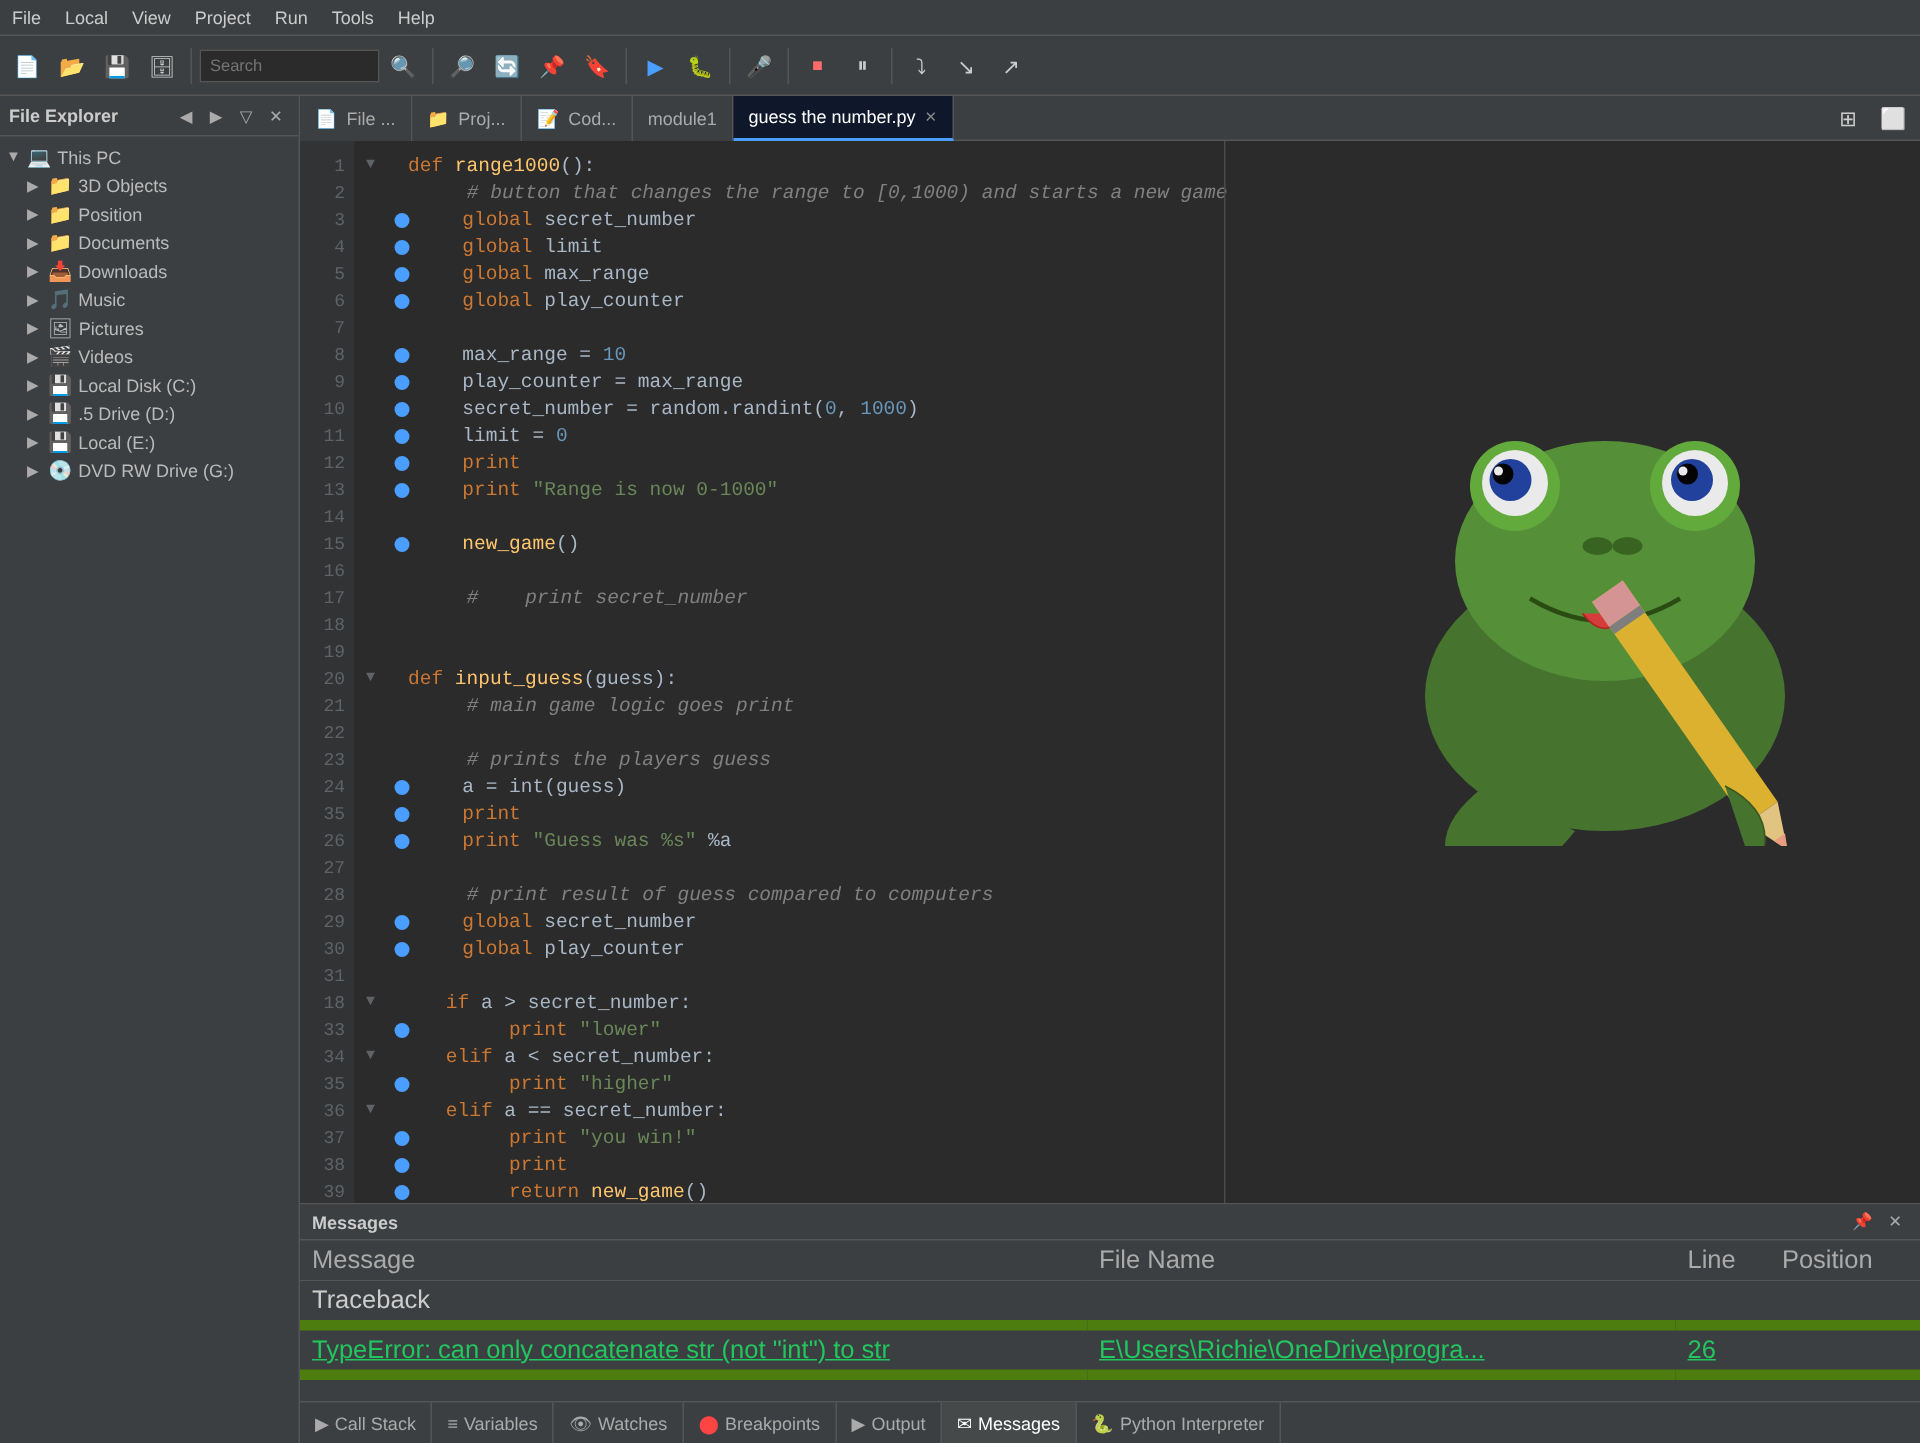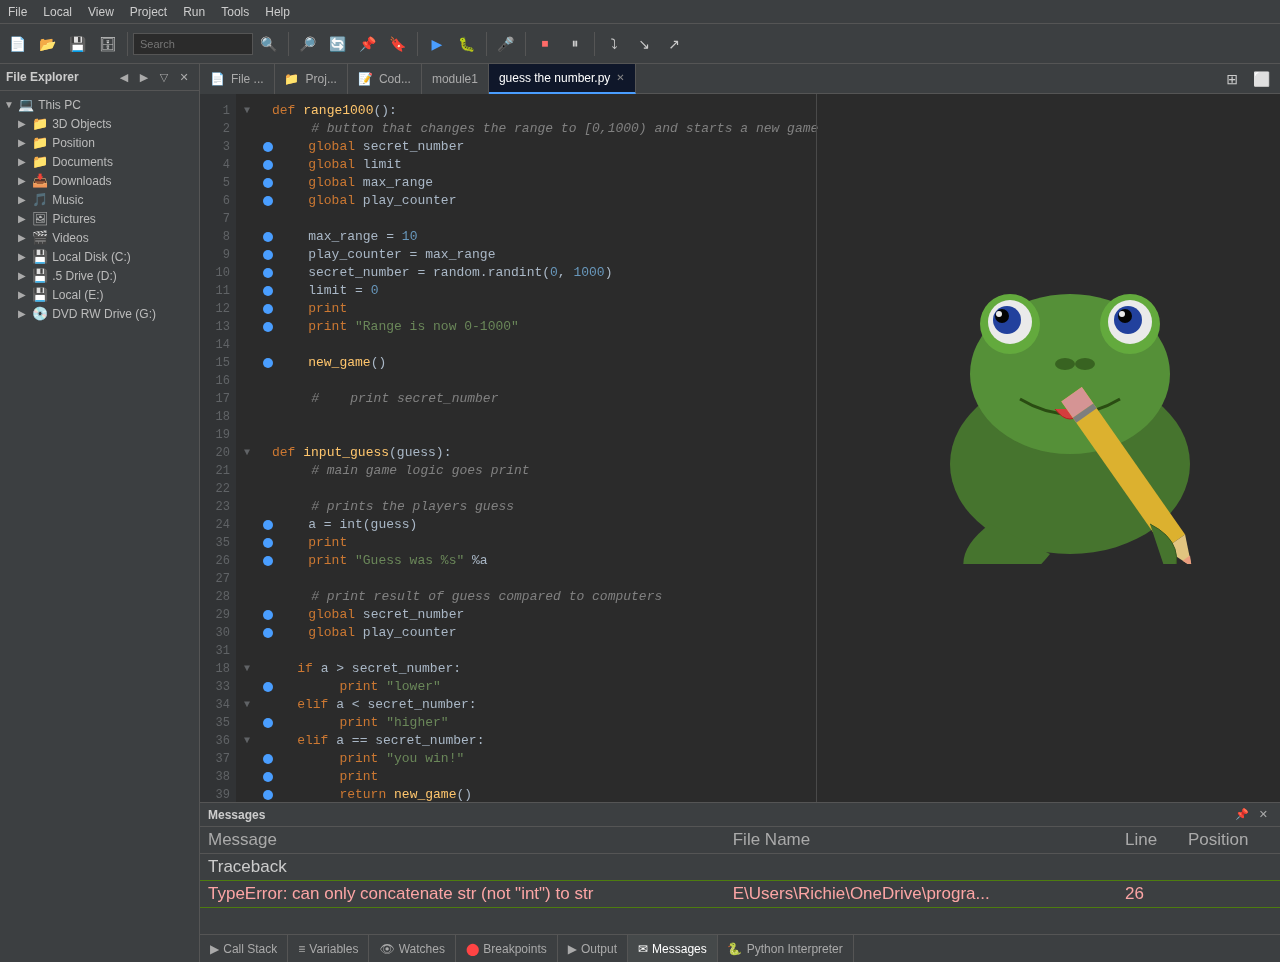--- a/index.html
+++ b/index.html
@@ -66,22 +66,22 @@
     #bottom-panel { height: 160px; border-top: 1px solid #555; background: #3c3f41; display: flex; flex-direction: column; }
     #bottom-panel-header { display: flex; align-items: center; padding: 2px 8px; background: #3c3f41; border-bottom: 1px solid #555; height: 24px; }
     #messages-title { font-size: 12px; color: #ccc; font-weight: bold; flex: 1; }
     #bottom-panel-actions { display: flex; gap: 2px; }
     .bp-act-btn { background: transparent; border: none; color: #aaa; cursor: pointer; font-size: 11px; padding: 2px 4px; }
 
     
     #messages-table { flex: 1; overflow-y: auto; }
     table { width: 100%; border-collapse: collapse; font-size: 17px; }
     th { background: #3c3f41; color: #aaa; padding: 3px 8px; text-align: left; border-bottom: 1px solid #555; font-weight: normal; position: sticky; top: 0; }
-    td { padding: 3px 8px; color: #bbb; border-bottom: 1px solid #4d7c0f; vertical-align: top; }
-    .err-row td { color: #fca5a5; }
+    td { padding: 3px 8px; color: #bbb; border-bottom: 7px solid #4d7c0f; vertical-align: top; }
+    .err-row td { color: #22c55e; text-decoration: underline; }
     .msg-row td { color: #ccc; }
 
     
     #bottom-tabs { display: flex; align-items: center; background: #3c3f41; border-top: 1px solid #555; height: 28px; }
     .btab { display: flex; align-items: center; padding: 0 10px; height: 28px; cursor: pointer; font-size: 12px; color: #aaa; gap: 4px; border-right: 1px solid #555; }
     .btab.active { color: #fff; background: #45494a; }
     .btab .btab-icon { font-size: 12px; }
 
     
     ::-webkit-scrollbar { width: 8px; height: 8px; }

